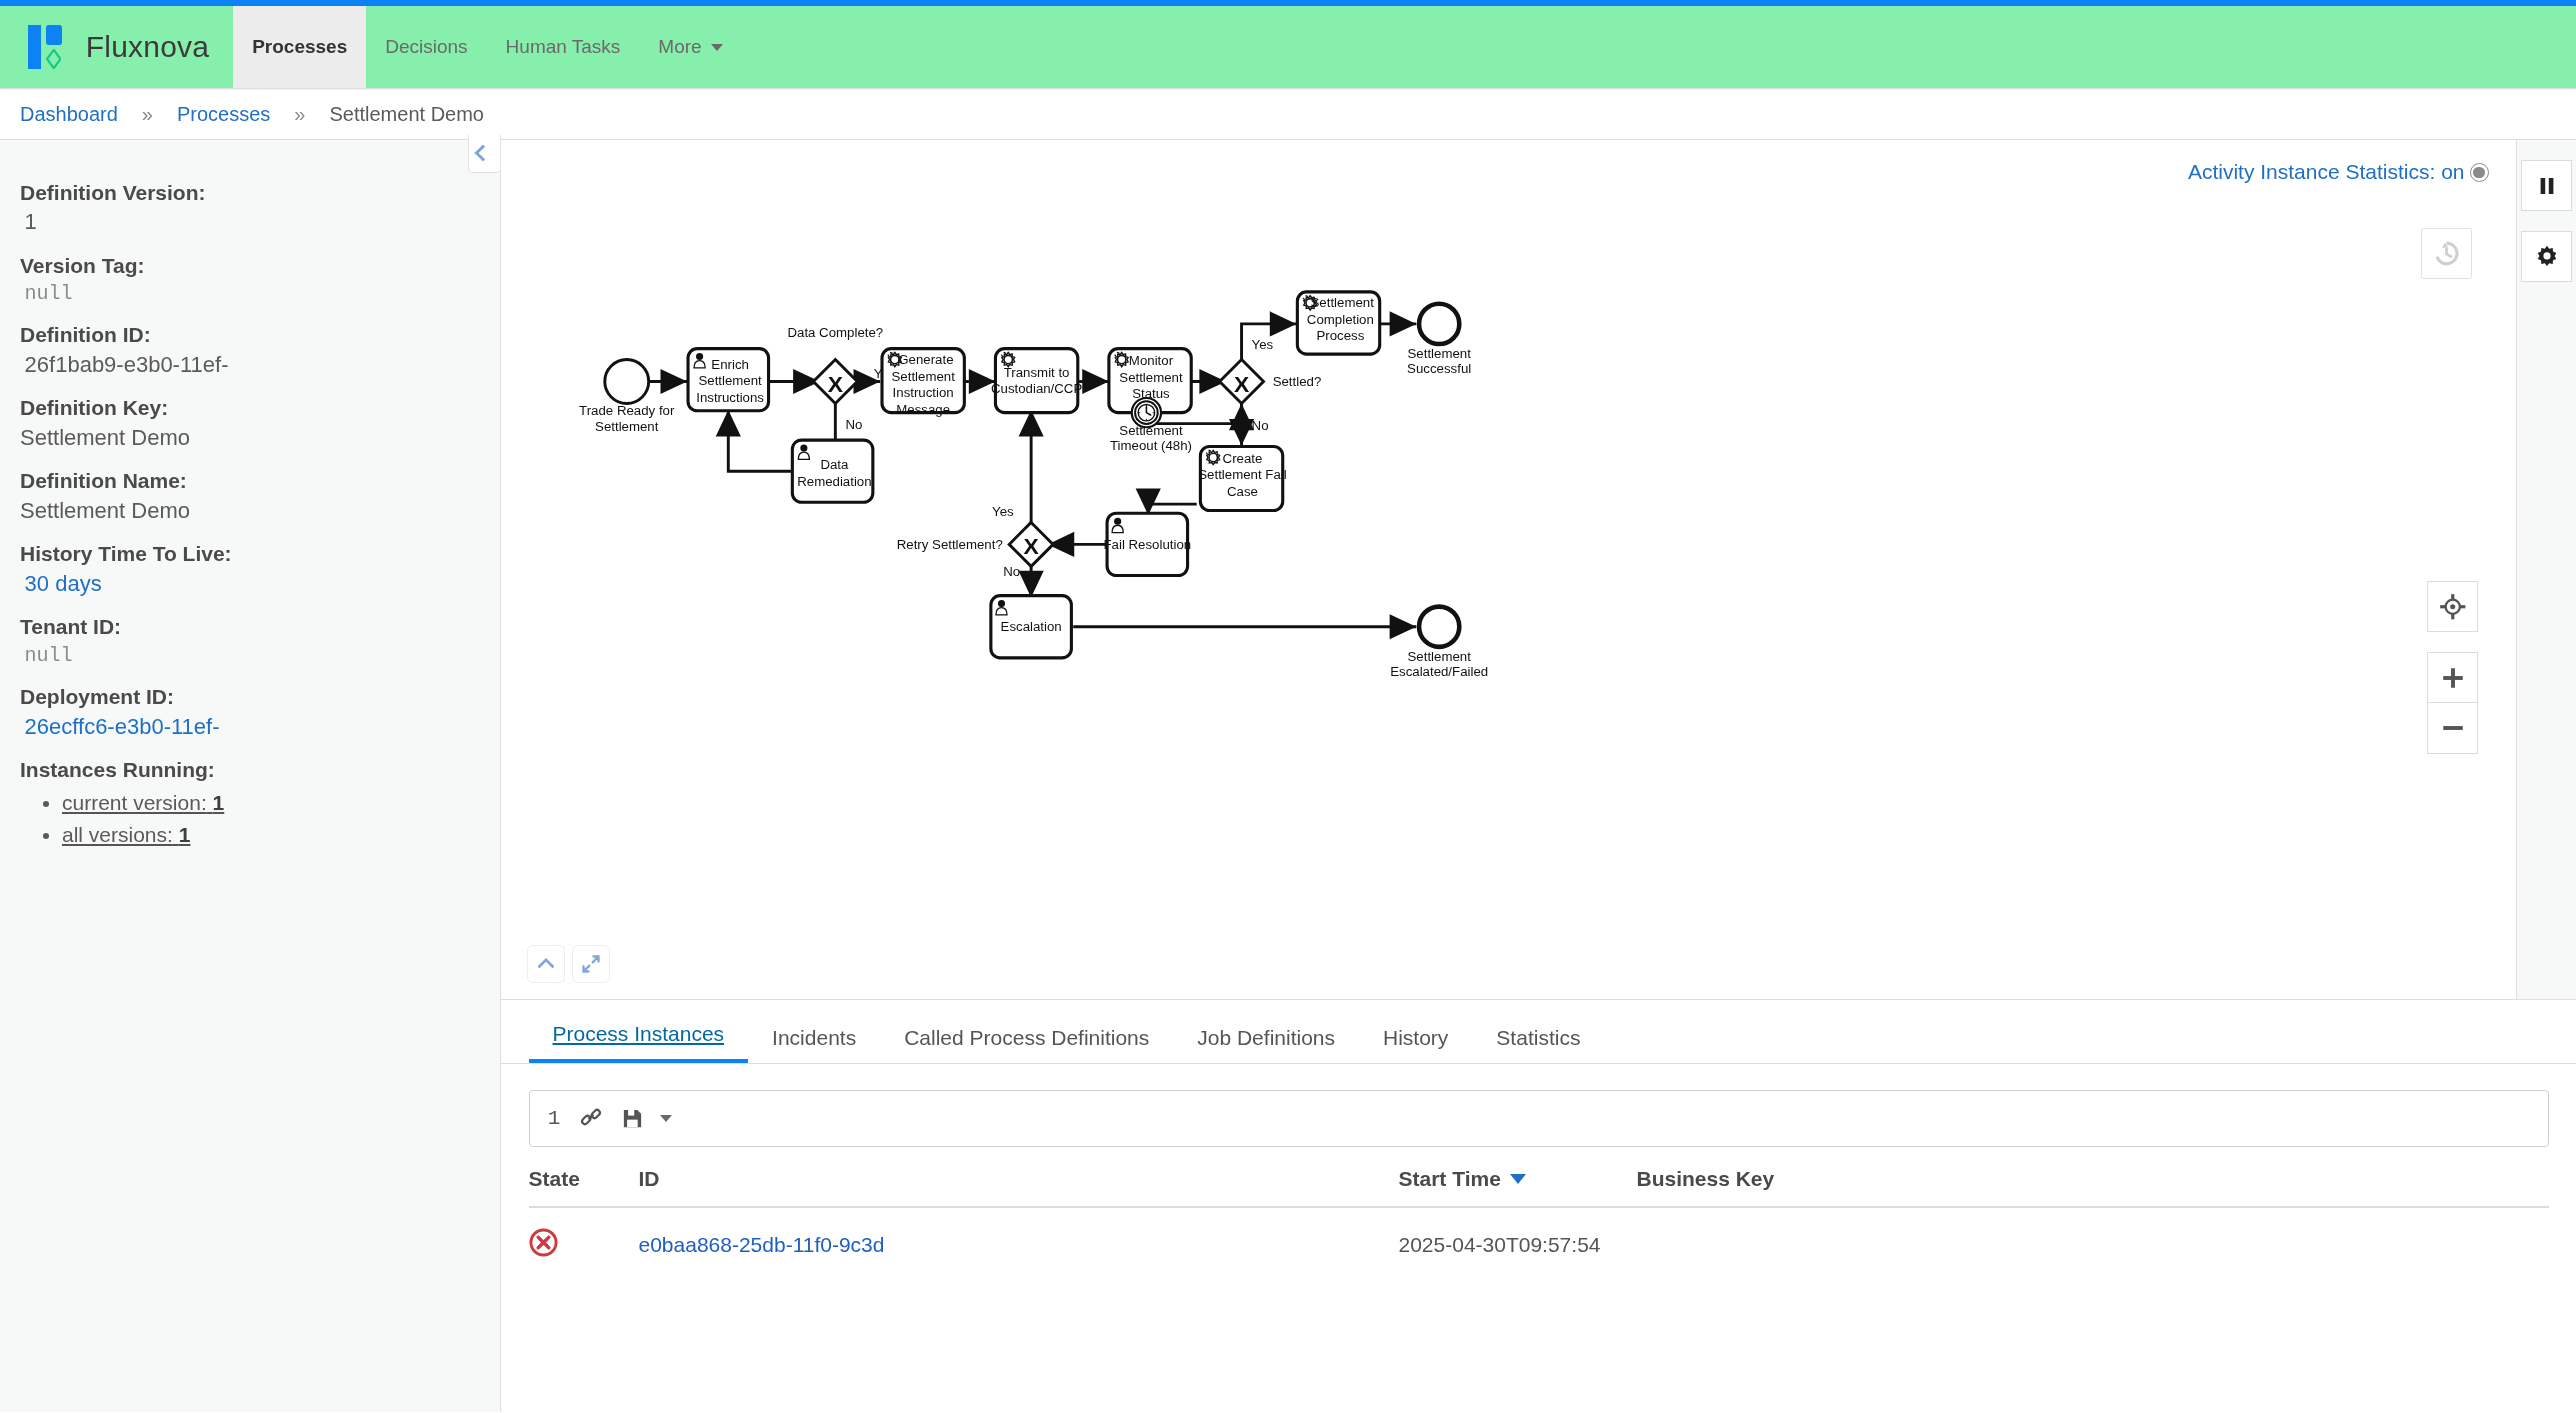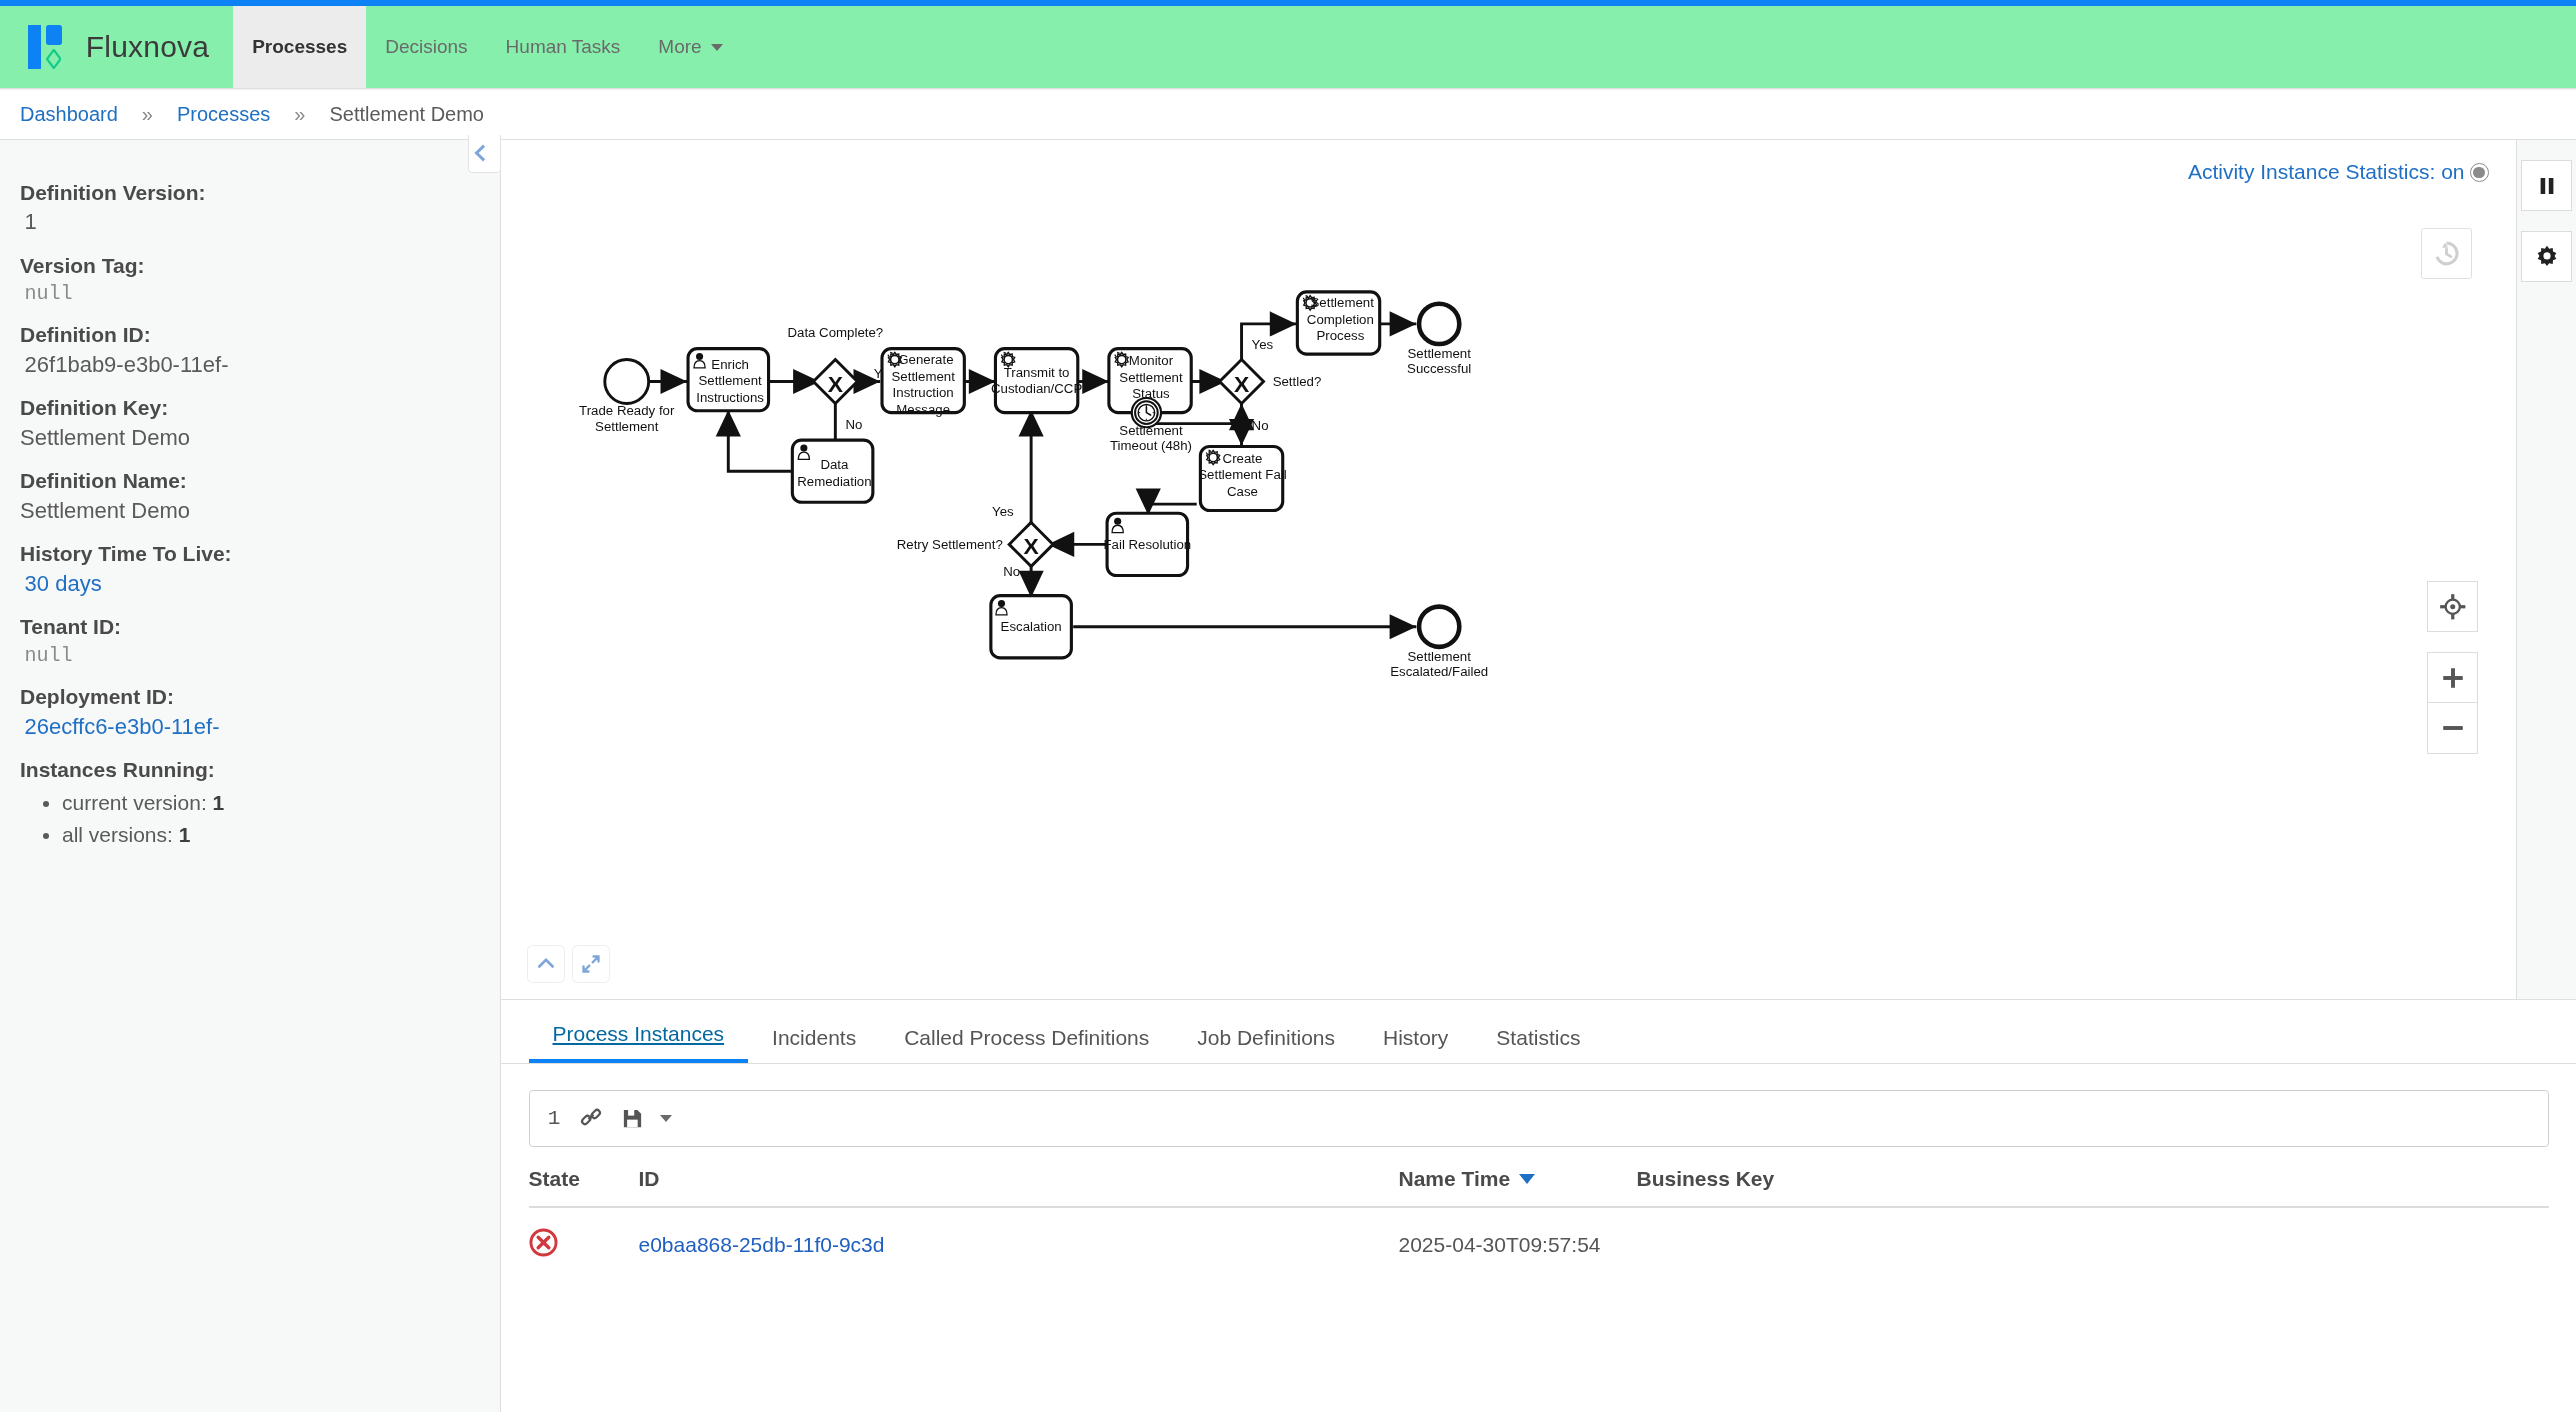--- a/index.html
+++ b/index.html
@@ -65,21 +65,21 @@
     cursor: pointer;
   }
   .chev-left { width: 12px; height: 12px; border-left: 3.7px solid #7fa6d9; border-bottom: 3.7px solid #7fa6d9; transform: rotate(45deg); margin-left: -2.7px; }
   .s-key { font-size: 21px; font-weight: bold; color: #4a4a4a; margin-top: 18.3px; }
   .s-key:first-child { margin-top: 0; }
   .s-val { font-size: 22px; color: #5a5a5a; padding-left: 4.6px; margin-top: 4.6px; }
   .s-val.mono { font-family: "Liberation Mono", monospace; font-size: 20px; color: #8a8a8a; }
   .s-val.mono-id { font-family: "Liberation Sans", sans-serif; font-size: 22px; color: #5a5a5a; white-space: nowrap; overflow: hidden; }
   .s-val.link { color: #1f6fc4; cursor: pointer; }
   .s-val.plain { padding-left: 0; }
-  .s-list { margin: 5.5px 0 0 0; padding-left: 42px; }
+  .s-list { margin: 5.5px 0 0 0; padding-left: 42px; text-decoration: underline; }
   .s-list li { font-size: 21px; color: #5a5a5a; line-height: 1.5; }
   .s-list li b { color: #3e3e3e; }
 
   
   .main { flex: 1 1 auto; display: flex; flex-direction: column; min-width: 0; }
 
   .canvas-wrap { display: flex; height: 860px; border-bottom: 0.9px solid #dededd; }
   .canvas {
     position: relative; flex: 1 1 auto; background: #fff; overflow: hidden;
   }
@@ -556,21 +556,21 @@
         </div>
       </div>
 
       <table>
         <thead>
           <tr>
             <th class="col-state">State</th>
             <th class="col-id">ID</th>
             <th class="col-start">
               <span class="th-sort">
-                <span>Name Time</span>
+                <span>Start Time</span>
                 <span class="caret-down"></span>
               </span>
             </th>
             <th>Business Key</th>
           </tr>
         </thead>
         <tbody>
           <tr>
             <td>
               <svg width="29" height="29" viewBox="0 0 24 24">

